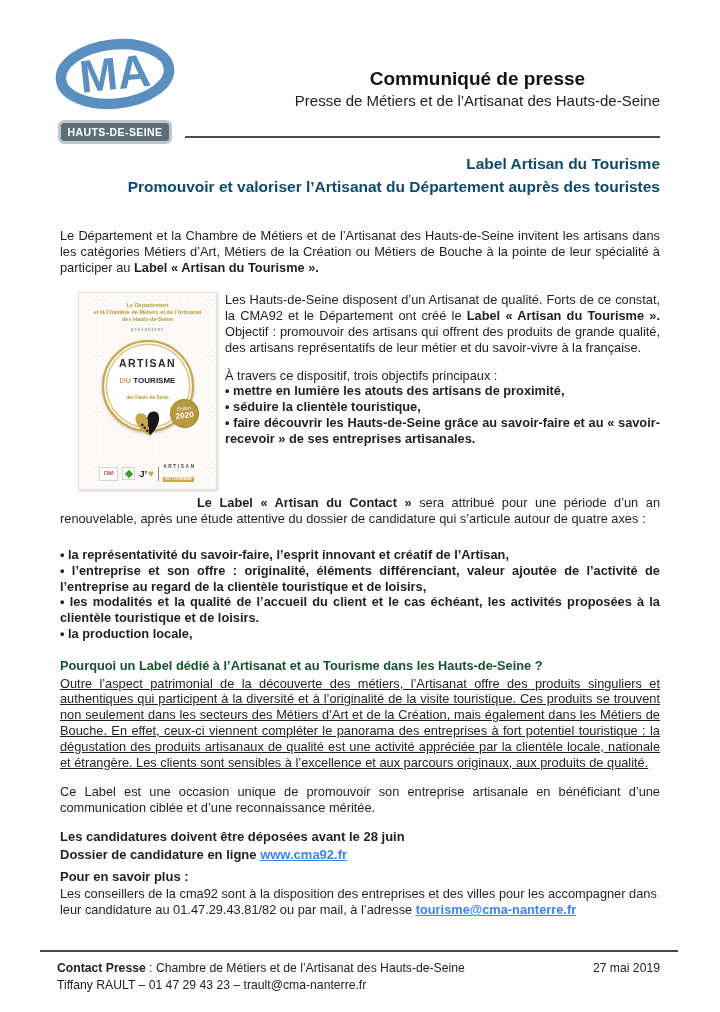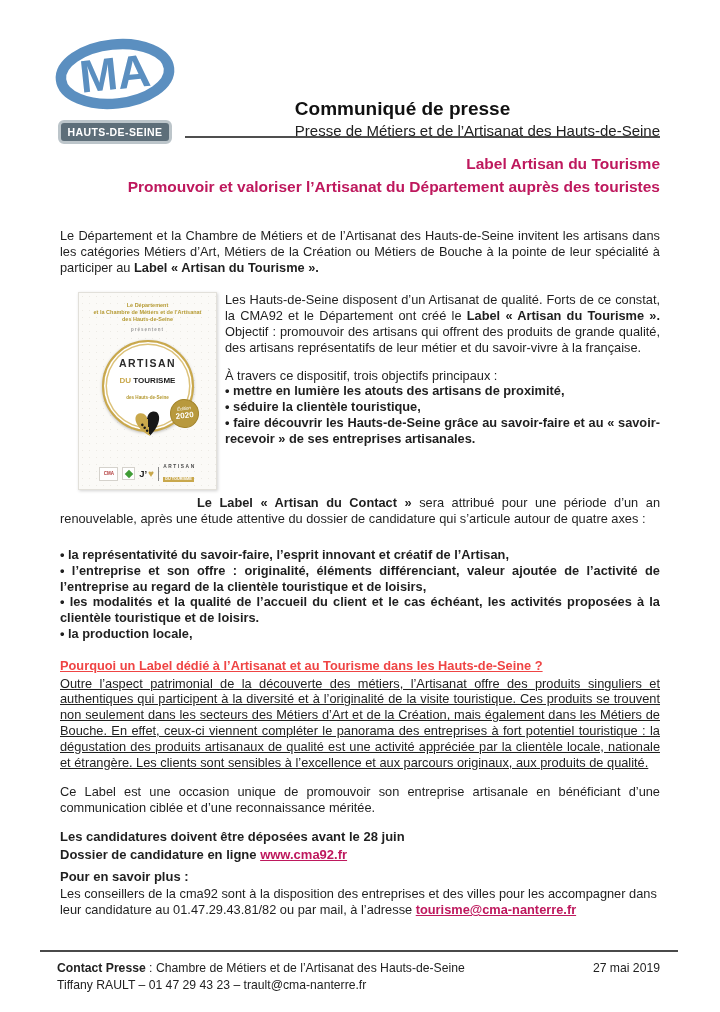--- a/index.html
+++ b/index.html
@@ -7,47 +7,47 @@
     position:relative;width:720px;height:1012px;background:#fff;overflow:hidden;
     font-family:"Liberation Sans",sans-serif;color:#1f1f1f;
   }
   
   .logo-wrap{position:absolute;left:52px;top:34px;width:126px;text-align:center;}
   .logo-badge{
     display:inline-block;margin-top:2px;background:#5d6e79;color:#fff;
     font-size:10.5px;font-weight:bold;letter-spacing:.4px;
     padding:3px 7px;border-radius:6px;border:3px solid #bcc5ca;
   }
-  .hdr-right{position:absolute;right:60px;top:98px;text-align:left;}
+  .hdr-right{position:absolute;right:60px;top:68px;text-align:center;}
   .doc-title{font-size:19px;font-weight:bold;color:#111;}
   .org-name{font-size:15px;margin-top:2px;color:#222;}
   .hdr-rule{position:absolute;left:185px;right:60px;top:136px;height:2px;background:#4f4f4f;}
   
   .headline{position:absolute;right:60px;left:60px;top:152px;text-align:right;
-    color:#be185d;font-weight:bold;font-size:15.5px;line-height:23px;}
+    color:#0c4a6e;font-weight:bold;font-size:15.5px;line-height:23px;}
   
   .content{position:absolute;left:60px;top:228px;width:600px;font-size:12.8px;line-height:15.8px;}
   .just{text-align:justify;margin:0;}
   .content p{margin:0;}
   .media-row{display:flex;margin-top:17px;}
   .media-text{flex:1;margin-left:8px;}
   .bullet{text-align:justify;font-weight:bold;}
   .bullet::before{content:"• ";}
   .indent-first{text-indent:137px;margin-top:5px !important;}
   .axes{margin-top:20px;}
-  .gold-head{color:#ef4444;font-weight:bold;margin-top:16px !important;text-decoration:underline;}
+  .gold-head{color:#14532d;font-weight:bold;margin-top:16px !important;}
   .why-body{margin-top:2px !important;text-decoration:underline;}
   .unique{margin-top:14px !important;}
   .center{text-align:left;}
   .bold{font-weight:bold;}
   .cta1{margin-top:13px !important;font-size:13px;}
   .cta2{margin-top:2px !important;font-size:13px;}
   .more-label{text-align:left;margin-top:6px !important;font-size:13px;}
   .conseillers{margin-top:2px !important;}
-  a.doclink{color:#be185d;font-weight:bold;text-decoration:underline;cursor:pointer;}
+  a.doclink{color:#3b82f6;font-weight:bold;text-decoration:underline;cursor:pointer;}
   .objectives-intro{margin-top:12px !important;}
   
   .flyer{
     position:relative;width:137px;height:196px;margin-left:18px;flex:0 0 137px;
     background:#fbfaf7;border:1px solid #e2e0da;box-shadow:1px 1px 3px rgba(0,0,0,.18);
     background-image:radial-gradient(#eceae4 .7px,transparent .8px);background-size:7px 7px;
     text-align:center;overflow:hidden;
   }
   .flyer-head{margin-top:9px;font-size:5.5px;font-weight:bold;color:#b59a33;line-height:7px;}
   .flyer-presents{font-size:4.5px;color:#9a9a9a;margin-top:3px;letter-spacing:1px;}

